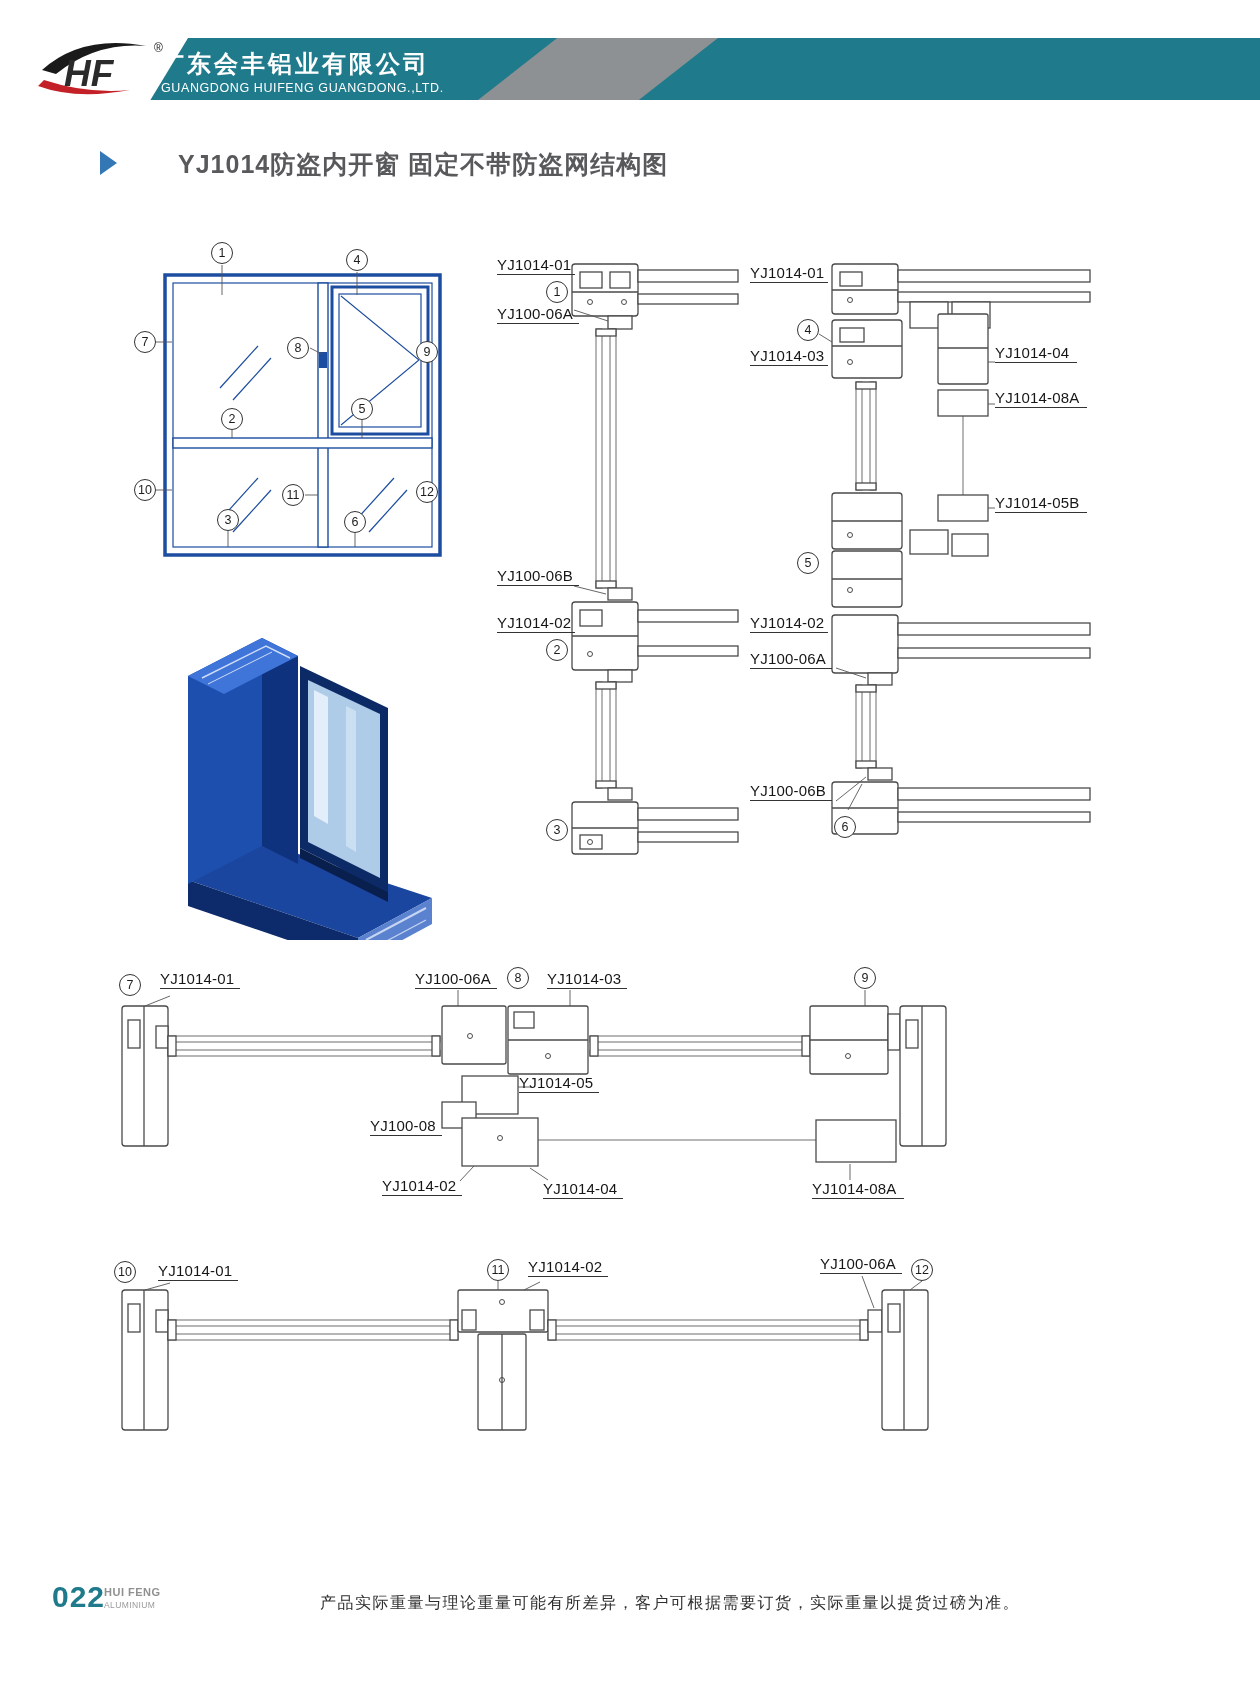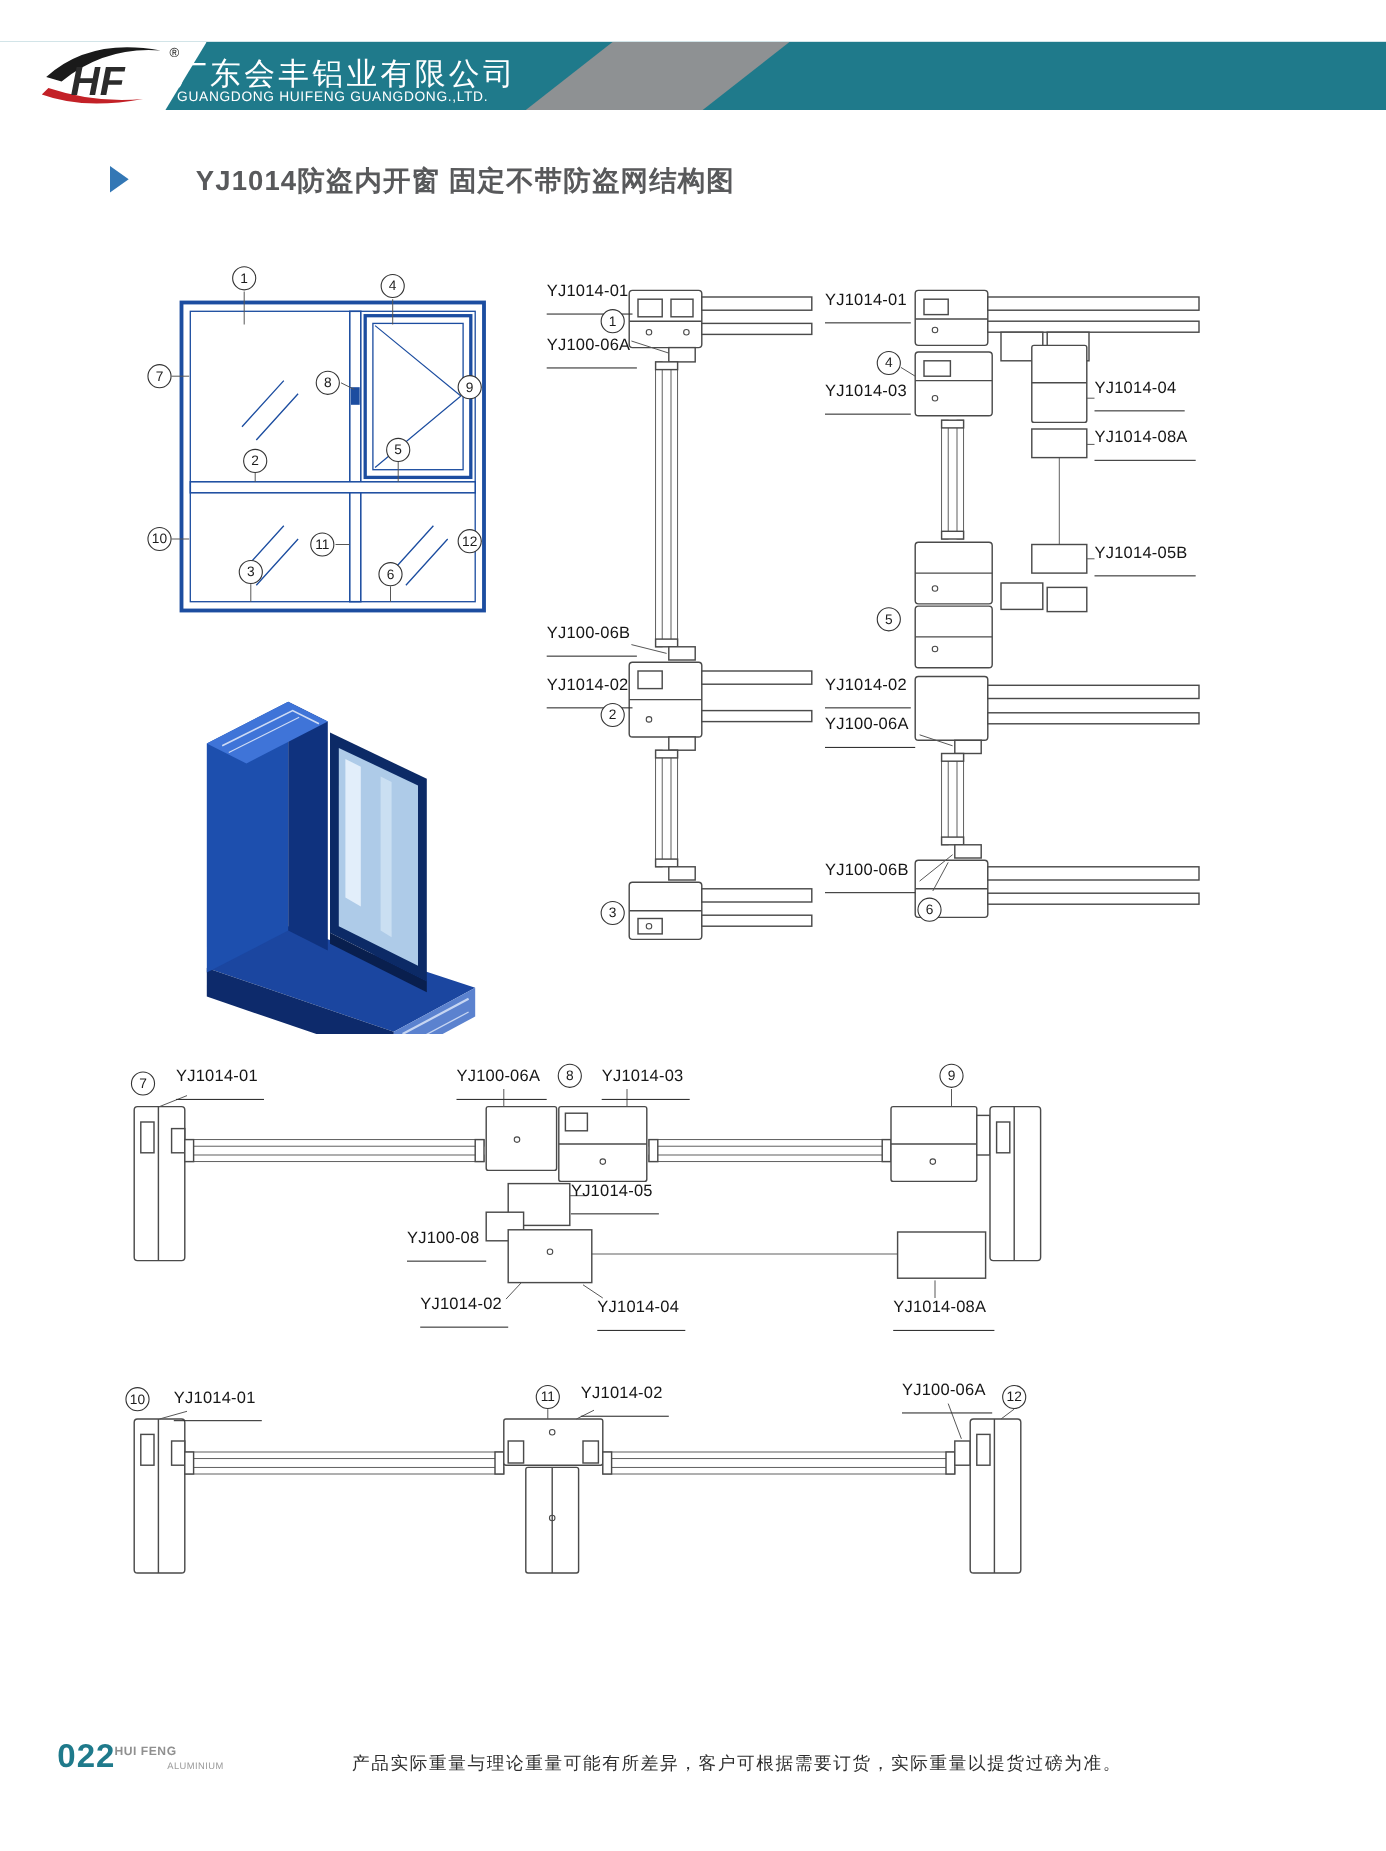--- a/index.html
+++ b/index.html
@@ -8,47 +8,47 @@
     width:1260px; height:1683px; position:relative; overflow:hidden;
     font-family:"Liberation Sans","DejaVu Sans",sans-serif;
   }
 
   
   .teal-band { position:absolute; left:0; top:38px; width:1260px; height:62px; background:#1f7a8b; }
   .gray-band { position:absolute; left:478px; top:38px; width:240px; height:62px; background:#8e9193;
                clip-path:polygon(33% 0, 100% 0, 67% 100%, 0% 100%); }
   .logo-bg { position:absolute; left:0; top:38px; width:188px; height:62px; background:#ffffff;
              clip-path:polygon(0 0, 100% 0, 80% 100%, 0 100%); }
-  .company-cn { position:absolute; left:160px; top:48px; color:#ffffff; font-size:28px; font-weight:normal; letter-spacing:3px; white-space:nowrap; }
+  .company-cn { position:absolute; left:160px; top:48px; color:#ffffff; font-size:24px; font-weight:bold; letter-spacing:3px; white-space:nowrap; }
   .company-en { position:absolute; left:161px; top:81px; color:#ffffff; font-size:12.5px; letter-spacing:0.6px; white-space:nowrap; }
 
   
   .title-tri { position:absolute; left:100px; top:151px; width:0; height:0;
                border-left:17px solid #3377b5; border-top:12px solid transparent; border-bottom:12px solid transparent; }
   .page-title { position:absolute; left:134px; top:148px; color:#58595b; font-size:25px; font-weight:bold; letter-spacing:1px; white-space:nowrap;margin-left:44px; }
 
   
   .co { position:absolute; width:22px; height:22px; border:1.4px solid #333333; border-radius:50%;
         background:#ffffff; color:#1c1c1c; font-size:12.5px; display:flex; align-items:center; justify-content:center; z-index:6; }
 
   
   .plabel { position:absolute; font-size:15px; color:#161616; border-bottom:1.2px solid #333333;
-            padding-bottom:12px; letter-spacing:0.2px; white-space:nowrap; z-index:5; }
+            padding-bottom:1px; letter-spacing:0.2px; white-space:nowrap; z-index:5; }
 
   svg { position:absolute; }
   .pf   { fill:#ffffff; stroke:#4a4a4a; stroke-width:1.3; }
   .pf .pf2, .pf2 { fill:#ffffff; stroke:#4a4a4a; stroke-width:0.8; }
   .scr  { fill:none; stroke:#4a4a4a; stroke-width:1; }
   .ld   { stroke:#555555; stroke-width:0.9; fill:none; }
   .thin { stroke:#4a4a4a; stroke-width:0.8; }
 
   
   .footer-num { position:absolute; left:52px; top:1580px; color:#1f7a8b; font-size:30px; font-weight:bold; letter-spacing:1px; }
   .brand-top { position:absolute; left:104px; top:1586px; color:#909090; font-size:11px; font-weight:bold; letter-spacing:0.5px; }
-  .brand-bottom { position:absolute; left:104px; top:1600px; color:#9a9a9a; font-size:8.5px; letter-spacing:0.4px;margin-left:48px; }
+  .brand-bottom { position:absolute; left:104px; top:1600px; color:#9a9a9a; font-size:8.5px; letter-spacing:0.4px; }
   .disclaimer { position:absolute; left:280px; top:1593px; color:#2e2e2e; font-size:16px; letter-spacing:1.5px; white-space:nowrap;margin-left:40px; }
 </style>
 </head>
 <body>
 
 <div>
   <div class="teal-band"></div>
   <div class="gray-band"></div>
   <div class="logo-bg"></div>
   <svg style="left:30px;top:30px" width="150" height="72" viewBox="0 0 150 72">

